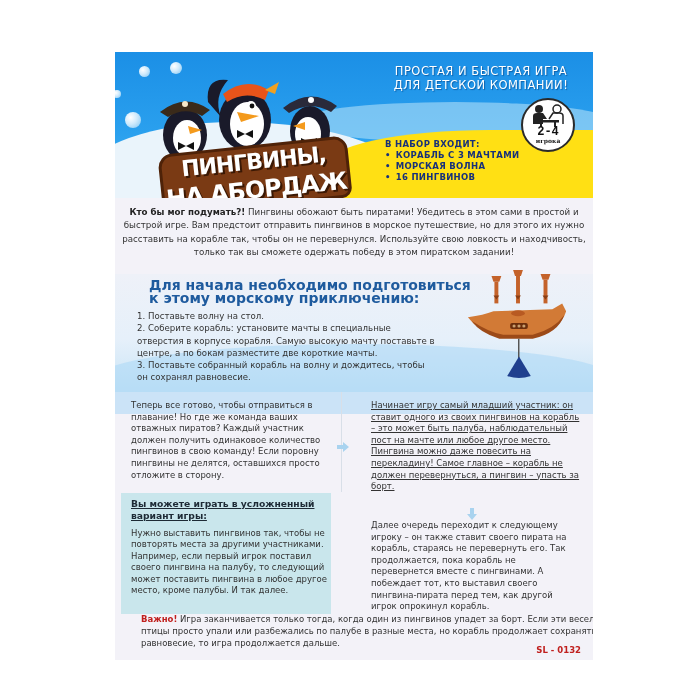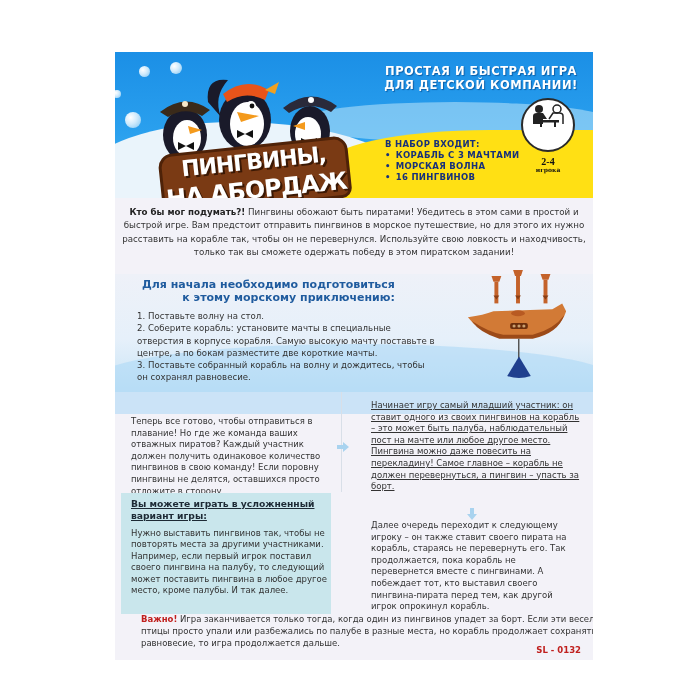--- a/index.html
+++ b/index.html
@@ -27,52 +27,52 @@
   .penguin { position: absolute; }
   .sign { position: absolute; left: 35px; top: 75px; width: 190px; height: 62px;
     background: #7a3a14; border-radius: 14px 14px 10px 10px; transform: rotate(-6deg);
     border: 3px solid #4e2208; }
   .sign .t1, .sign .t2 { display: block; text-align: center; color: #ffffff; font-weight: bold;
     font-family: "DejaVu Sans", sans-serif; letter-spacing: -1px; text-shadow: 2px 2px 0 #3a1804; }
   .sign .t1 { font-size: 22px; line-height: 28px; }
   .sign .t2 { font-size: 24px; line-height: 28px; }
 
   .promo { position: absolute; left: 266px; top: 12px; width: 200px; text-align: center;
-    color: #ffffff; font-weight: bold; font-size: 11.5px; line-height: 14px; letter-spacing: 0.5px;
+    color: #ffffff; font-weight: normal; font-size: 11.5px; line-height: 14px; letter-spacing: 0.5px;
     text-shadow: 1px 1px 1px #0d5fa8; }
   .players { position: absolute; left: 406px; top: 46px; width: 54px; height: 54px;
     border-radius: 50%; background: #ffffff; border: 2px solid #2a2a2a; text-align: center; }
   .players svg { display: block; margin: 4px auto 0; }
-  .players .num { font-size: 10px; font-weight: bold; line-height: 9px; color: #111; font-family: Liberation Serif, serif; margin-top: 29px; }
+  .players .num { font-size: 12px; font-weight: bold; line-height: 9px; color: #111; font-family: Liberation Mono, monospace; }
   .players .lbl { font-size: 6px; line-height: 7px; color: #111; font-weight: bold; font-family: "DejaVu Serif", serif; }
 
   .kit { position: absolute; left: 264px; top: 87px; width: 200px; margin-left: 6px; }
   .kit .ttl { font-size: 8.5px; font-weight: bold; color: #17307a; line-height: 11px; letter-spacing: 0.3px; }
   .kit ul { list-style: none; }
   .kit li { font-size: 8.5px; font-weight: bold; color: #17307a; line-height: 11px; letter-spacing: 0.3px; }
   .kit li::before { content: "•"; margin-right: 5px; }
 
   
   .intro { position: absolute; left: 6px; top: 154px; width: 466px; text-align: center;
     font-size: 8.7px; line-height: 13.3px; color: #333; }
   .intro b { color: #222; }
 
   .prep { position: absolute; left: 0; top: 222px; width: 478px; height: 118px;
     background: linear-gradient(180deg, #eef1f8 0%, #e6f0fa 55%, #c8e4f6 100%); }
   .prep .wave { position: absolute; left: -20px; top: 70px; width: 520px; height: 70px;
     background: rgba(170,215,245,0.55); border-radius: 50% 50% 0 0; }
-  .prep-title { position: absolute; left: 27px; top: 5px; font-size: 11px; line-height: 12.5px;
-    font-weight: bold; color: #1f5b9e; text-align: right; }
+  .prep-title { position: absolute; left: 34px; top: 5px; font-size: 14px; line-height: 12.5px;
+    font-weight: bold; color: #1f5b9e; }
   .prep-steps { position: absolute; left: 22px; top: 36px; width: 300px; font-size: 8.6px;
     line-height: 12.3px; color: #333; }
 
   .ship { position: absolute; left: 350px; top: 220px; width: 110px; height: 110px; }
 
   .col { position: absolute; font-size: 8.5px; line-height: 11.6px; color: #333; }
-  .col-left-1 { left: 16px; top: 364px; width: 196px; }
+  .col-left-1 { left: 16px; top: 348px; width: 196px; }
   .col-right-1 { left: 256px; top: 348px; width: 210px; text-decoration: underline; }
   .col-right-2 { left: 256px; top: 468px; width: 210px; }
 
   .hard { position: absolute; left: 6px; top: 441px; width: 210px; height: 121px; background: #c9e6ec; }
   .hard .ttl { position: absolute; left: 10px; top: 5px; font-size: 9.2px; line-height: 12px;
     font-weight: bold; color: #1d2a35; width: 195px; text-decoration: underline; }
   .hard .txt { position: absolute; left: 10px; top: 35px; width: 198px; font-size: 8.5px;
     line-height: 11.4px; color: #333; }
 
   .divider-v { position: absolute; left: 226px; top: 340px; width: 1px; height: 100px; background: #d8dfe8; }

